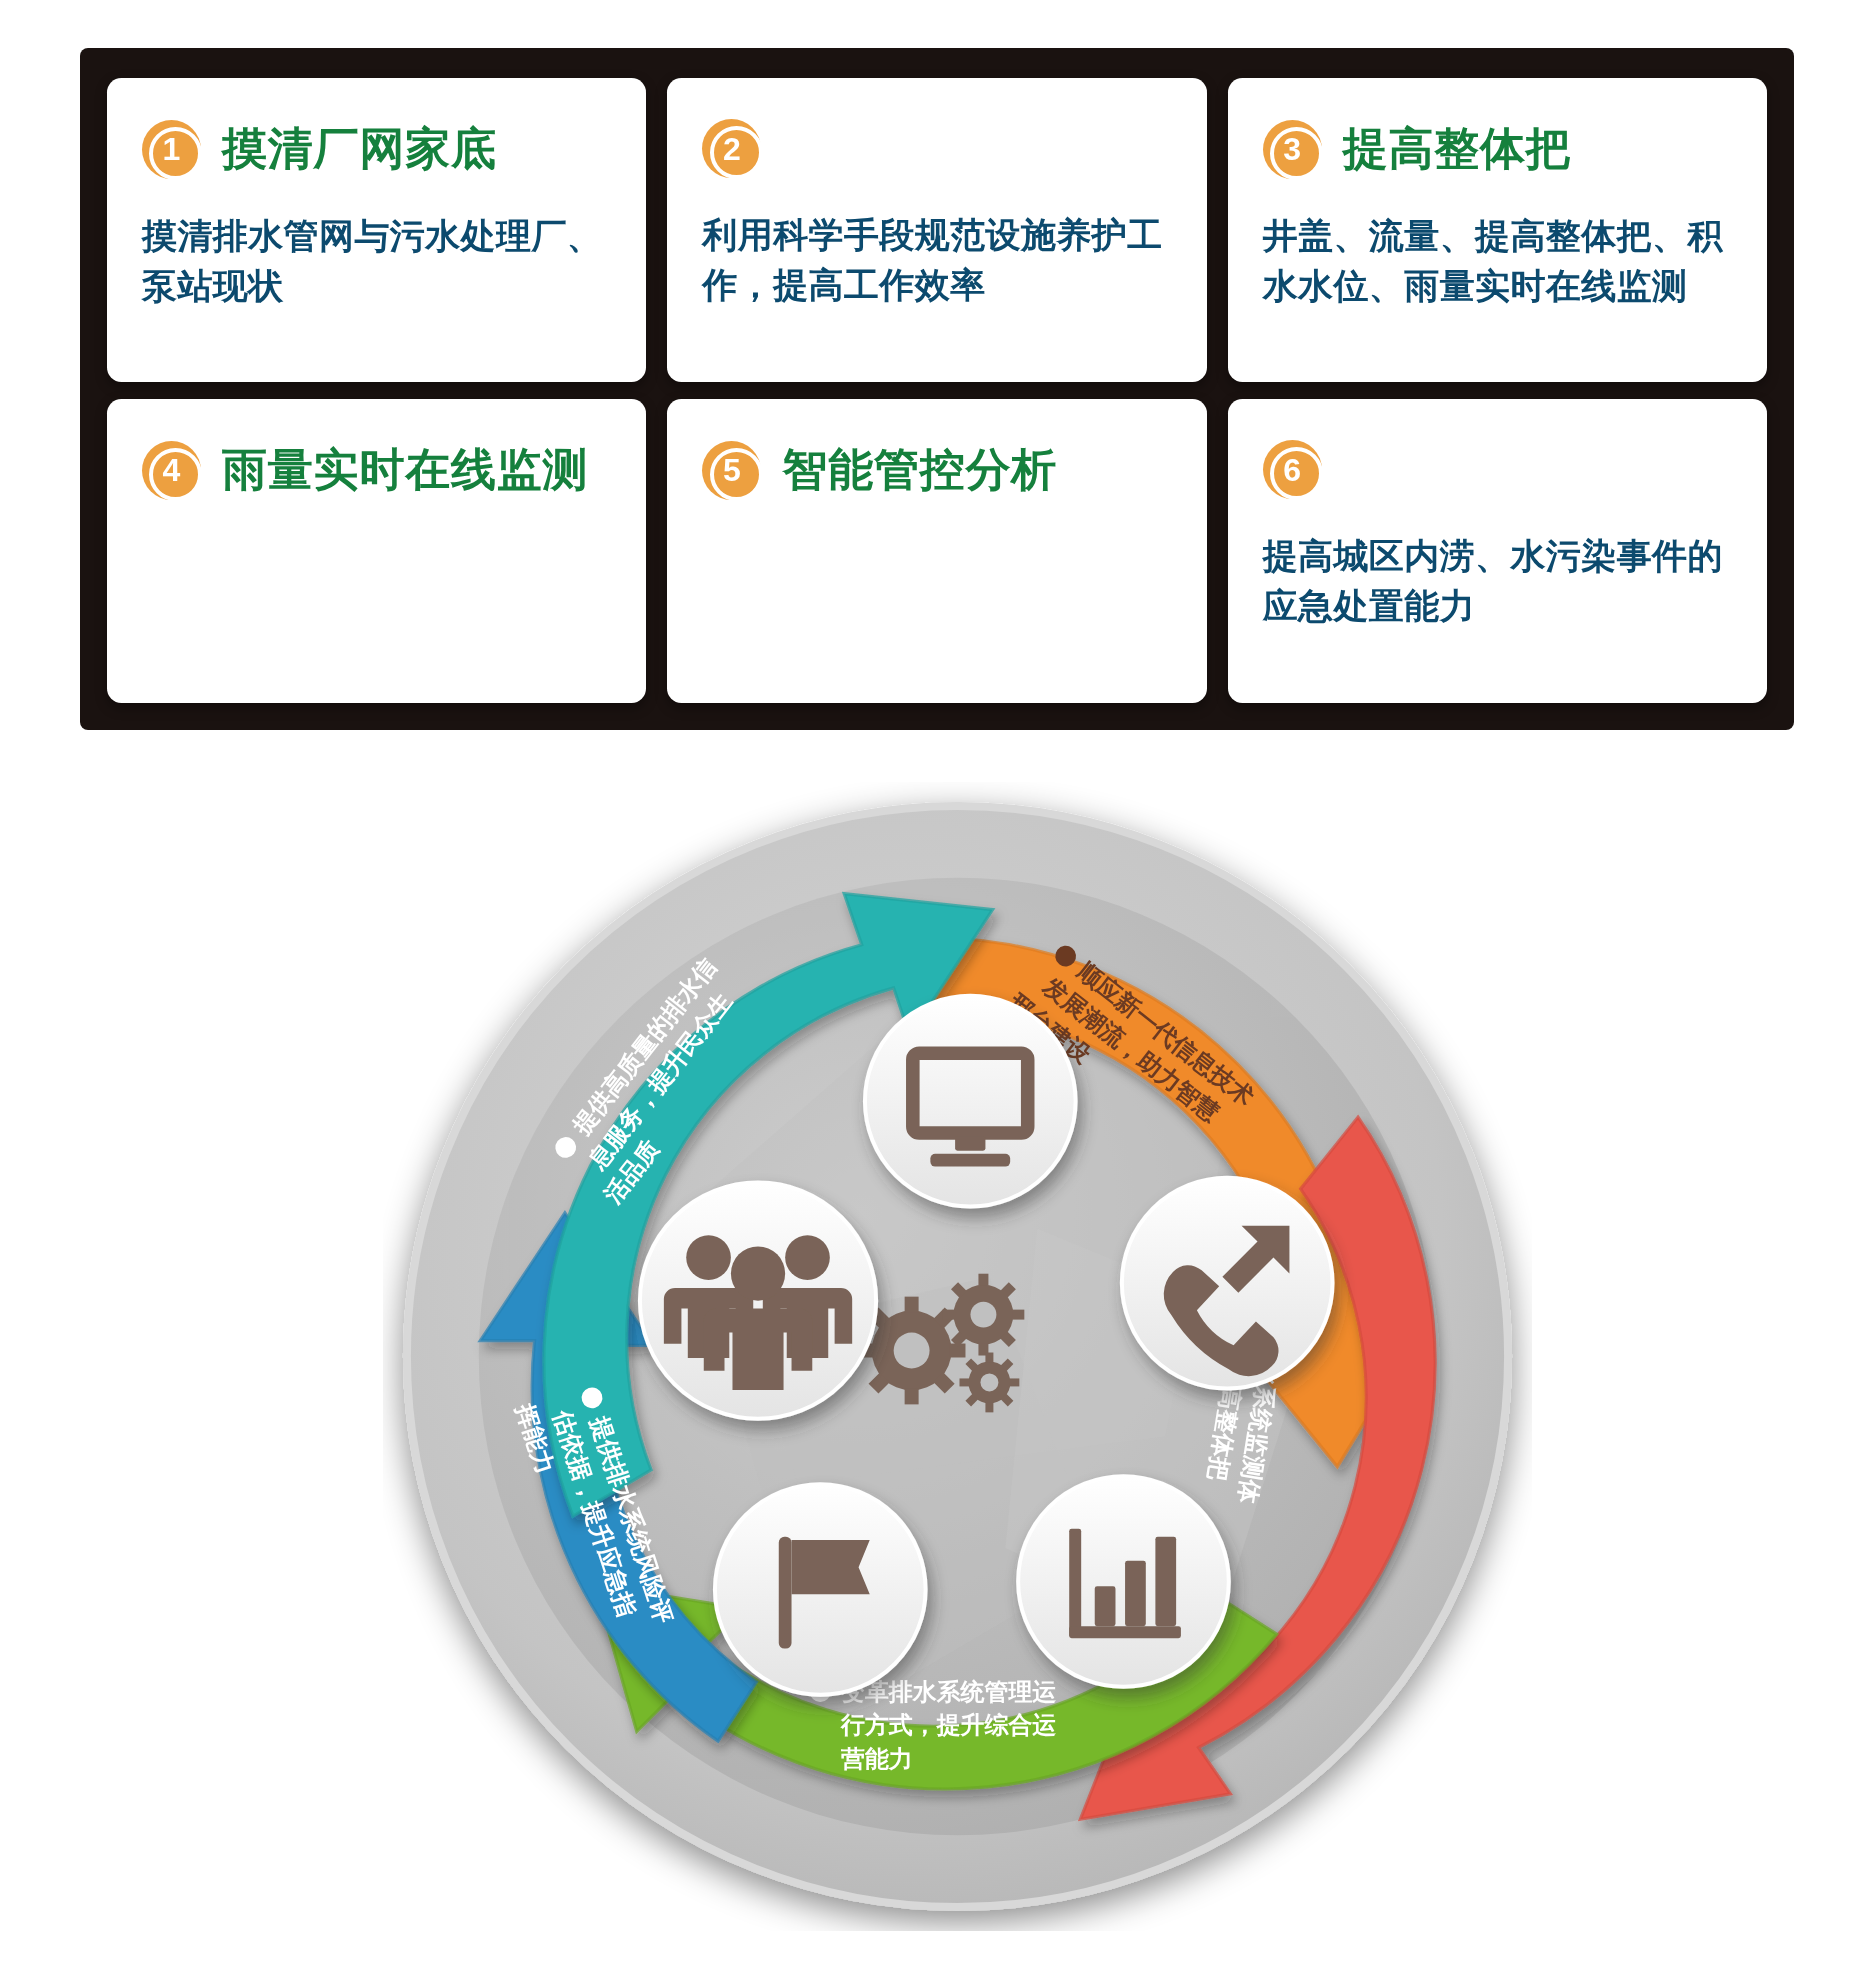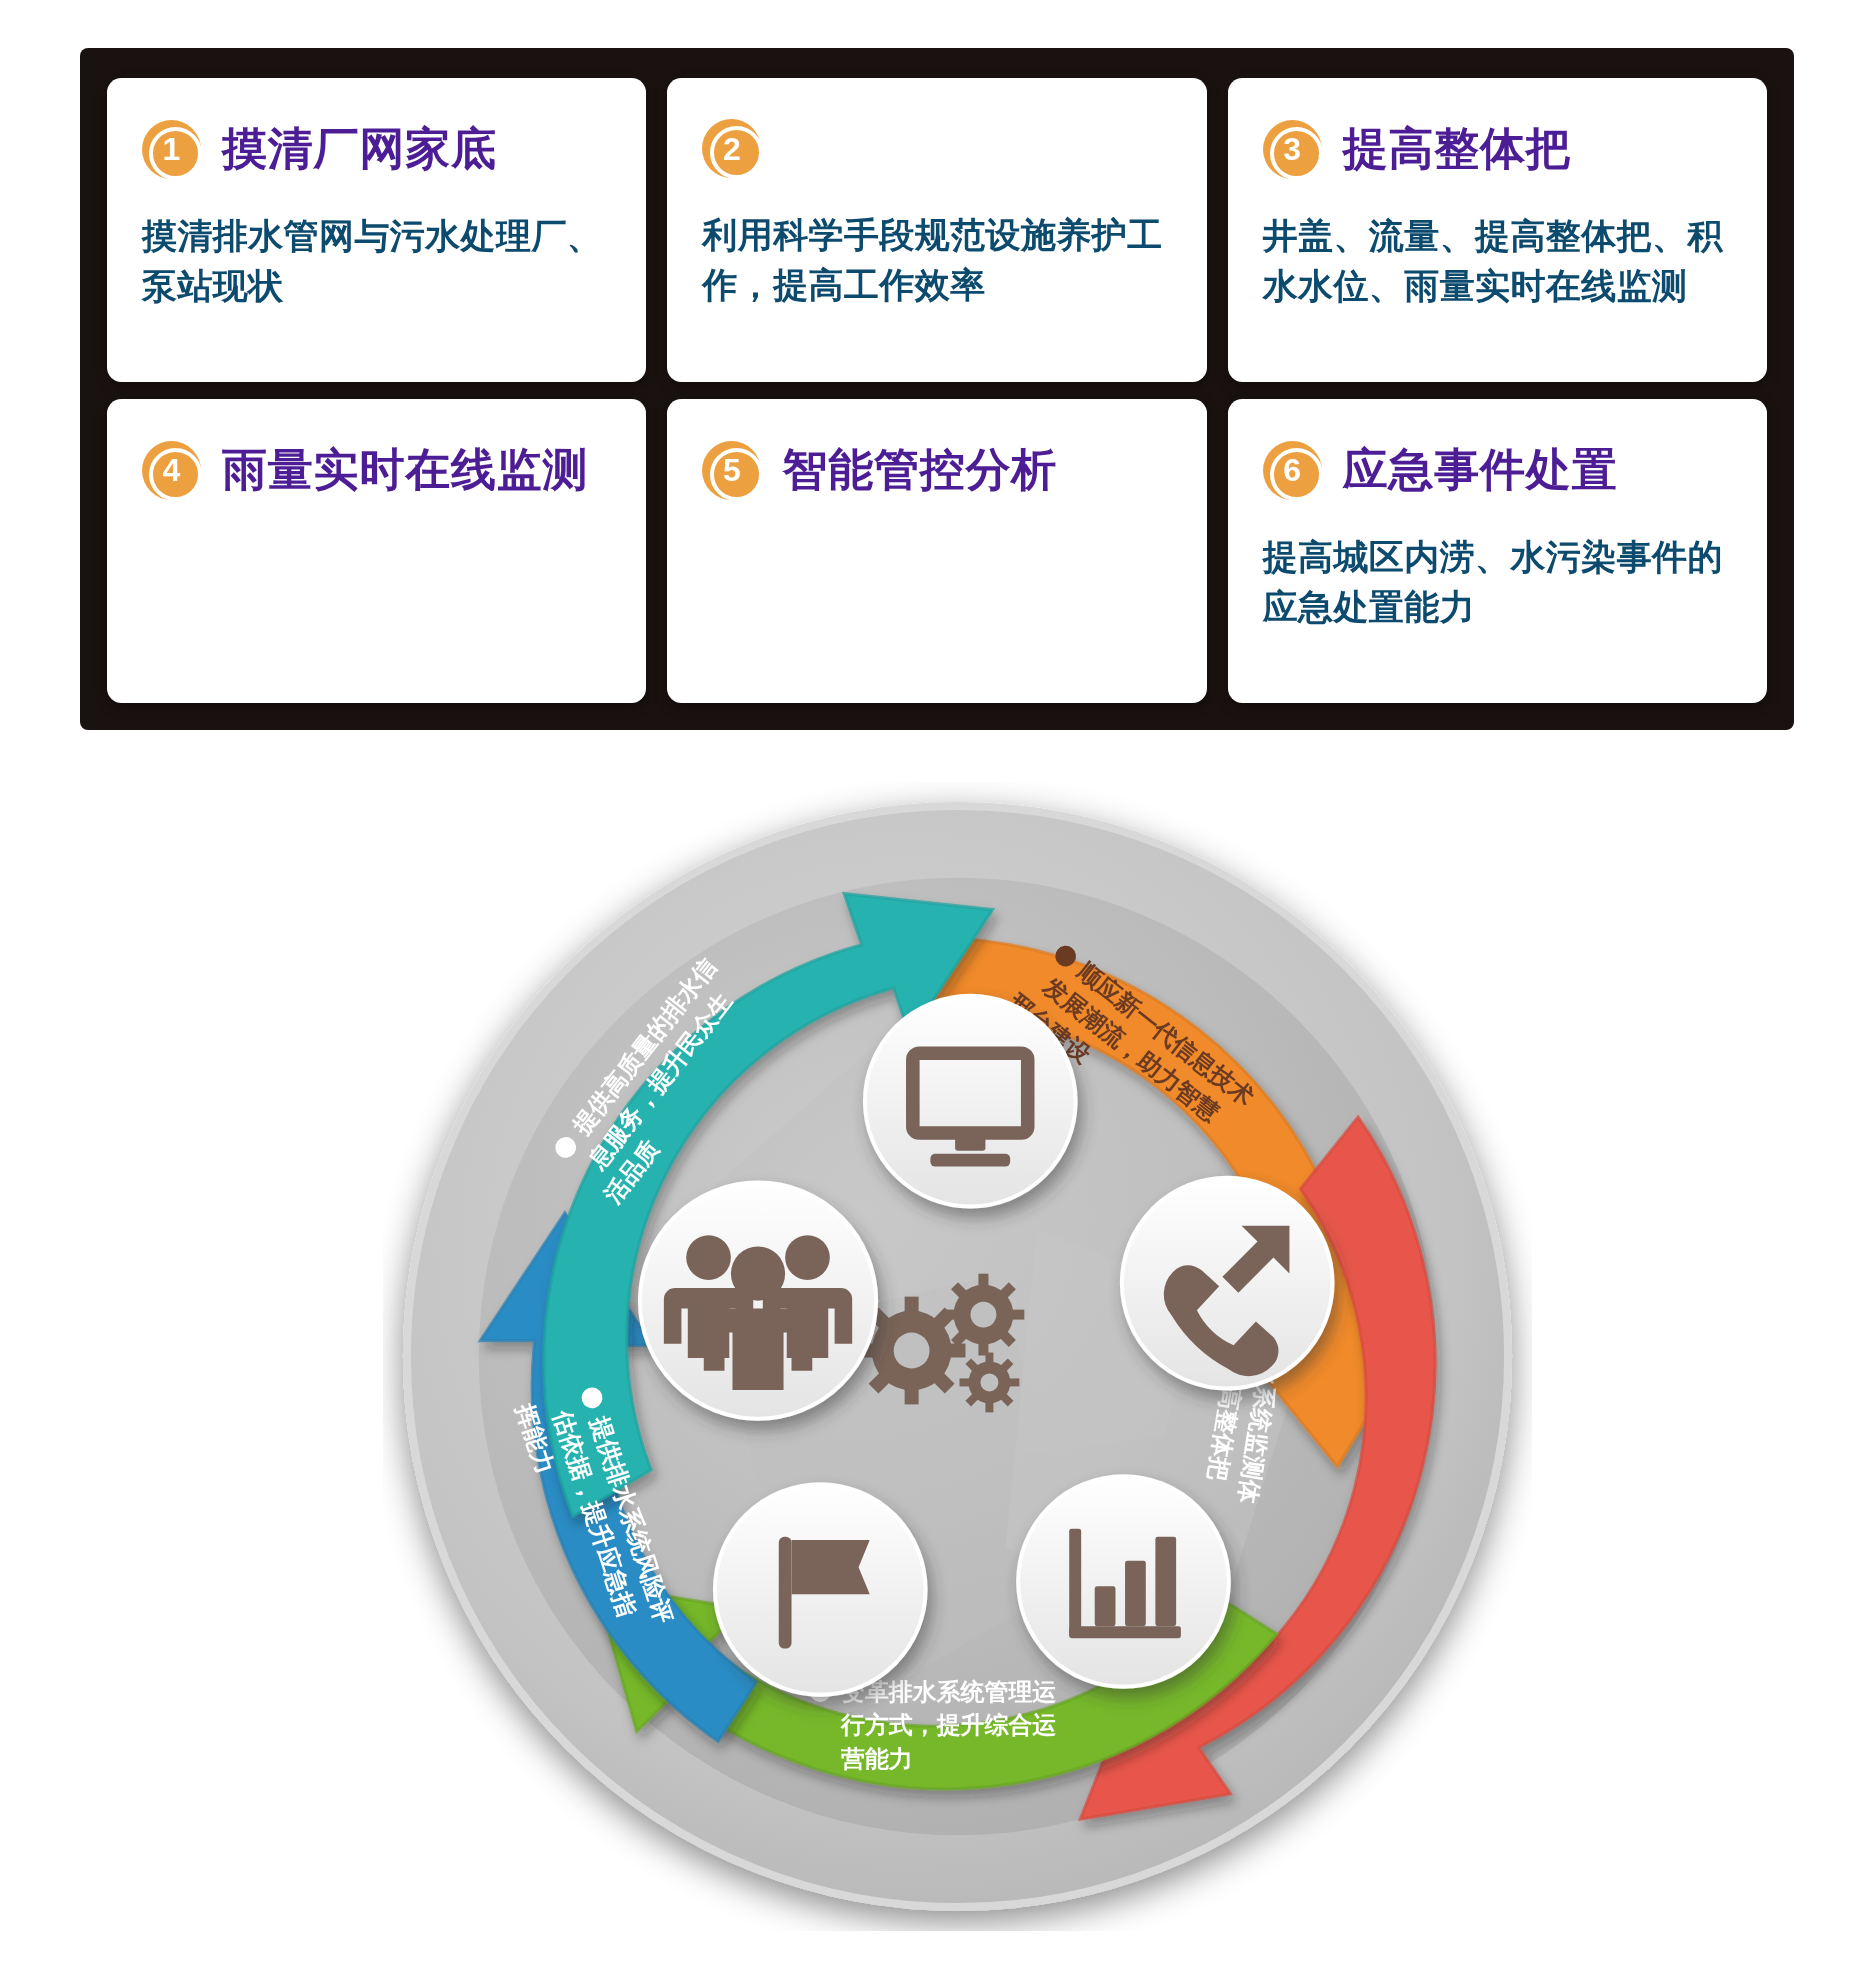--- a/index.html
+++ b/index.html
@@ -39,21 +39,21 @@
   .badge::before{
     content:""; position:absolute; left:7.2px; top:7.2px;
     width:45px; height:45px; border-radius:50%;
     border:4px solid #ffffff;
   }
   .badge span{
     position:relative; z-index:2;
     color:#ffffff; font-size:32px; font-weight:bold; line-height:1;
   }
   .card-title{
-    font-size:45px; font-weight:bold; color:#4c1d95;
+    font-size:45px; font-weight:bold; color:#15803d;
     letter-spacing:0.8px; white-space:nowrap;
   }
   .card-body{
     font-size:35px; font-weight:bold; color:#0c4a6e;
     line-height:1.42; letter-spacing:0.4px;
   }
 
   
   #diagram{
     position:absolute; left:383px; top:782px;
@@ -118,21 +118,20 @@
       </div>
       <div class="card-title">智能管控分析</div>
     </div>
   </div>
 
   <div class="card">
     <div class="card-head">
       <div class="badge">
         <span>6</span>
       </div>
-      <div class="card-title">应急事件处置</div>
     </div>
     <div class="card-body">提高城区内涝、水污染事件的应急处置能力</div>
   </div>
 
 </div>
 
 <div id="diagram">
 <svg viewBox="0 0 1440 1440" xmlns="http://www.w3.org/2000/svg">
   <defs>
     <radialGradient id="discGrad" cx="45%" cy="40%" r="70%">

